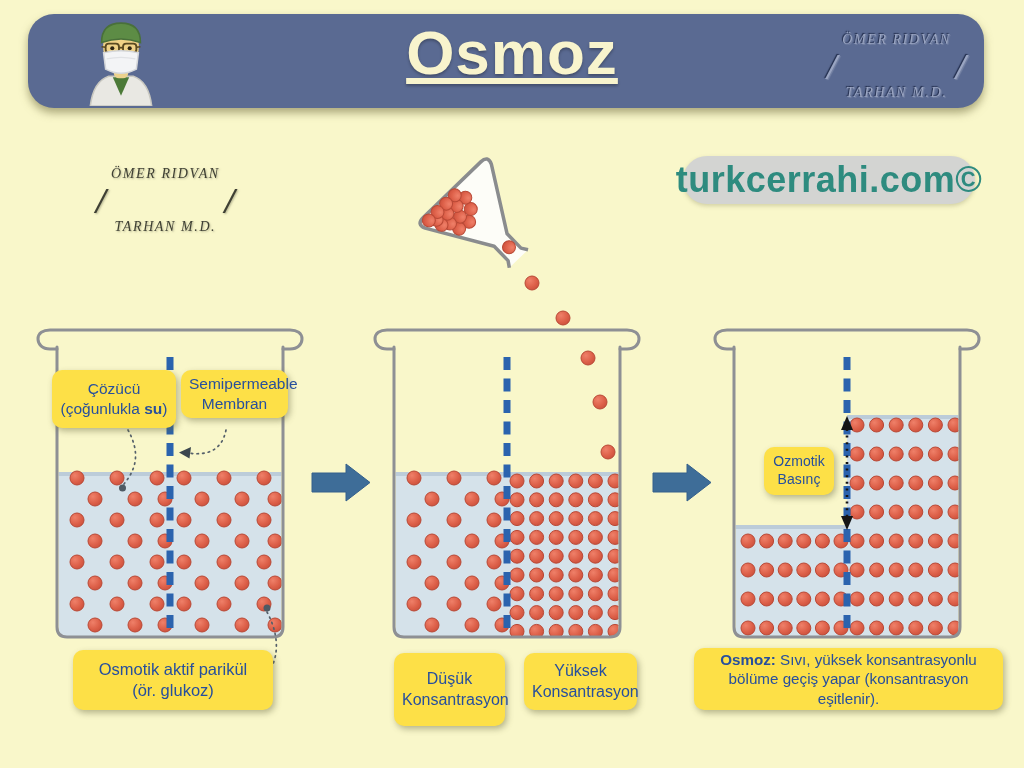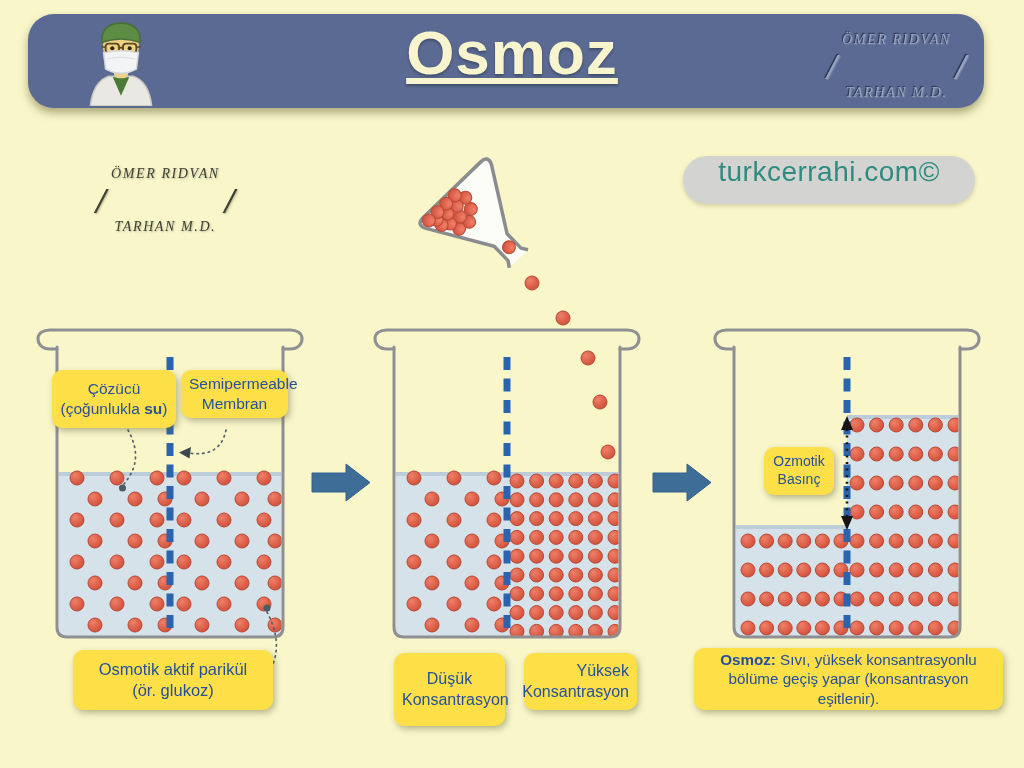--- a/index.html
+++ b/index.html
@@ -36,36 +36,36 @@
     text-shadow:-1px -1px 1px rgba(25,35,65,.85), 1px 1px 1px rgba(255,255,255,.18);
   }
   #author-sig{
     left:96px;top:166px;color:#3f4034;
     text-shadow:1px 1px 2px rgba(140,140,110,.6);
   }
   
   #watermark{
     left:683px;top:156px;width:292px;height:48px;
     background:#d3d4d2;border-radius:24px;
-    display:flex;justify-content:center;
-    font-size:28px;font-weight:normal;color:#2e8b7f;letter-spacing:.5px;
+    display:flex;align-items:center;justify-content:center;
+    font-size:36px;font-weight:bold;color:#2e8b7f;letter-spacing:.5px;
     box-shadow:0 2px 4px rgba(120,120,80,.3);
   }
   
   .callout{
     position:absolute;background:#fde047;border-radius:10px;color:#274f9d;
     text-align:center;box-shadow:2px 3px 6px rgba(100,100,60,.45);
     display:flex;flex-direction:column;justify-content:center;
     padding:5px 8px;box-sizing:border-box;line-height:1.28;
   }
   #co-solvent{left:52px;top:370px;width:124px;height:58px;font-size:15.5px;}
   #co-membrane{left:181px;top:370px;width:107px;height:48px;font-size:15.5px;}
   #co-particle{left:73px;top:650px;width:200px;height:60px;font-size:16.5px;}
   #co-low{left:394px;top:653px;width:111px;height:73px;font-size:16px;}
-  #co-high{left:524px;top:653px;width:113px;height:57px;font-size:16px;align-items:flex-end;}
+  #co-high{left:524px;top:653px;width:113px;height:57px;font-size:16px;}
   #co-pressure{left:764px;top:447px;width:70px;height:48px;font-size:14px;}
   #co-osmosis{left:694px;top:648px;width:309px;height:62px;font-size:15.2px;}
   #diagram-svg{left:0;top:0;width:1024px;height:768px;}
   #doctor-icon{left:88px;top:18px;width:66px;height:88px;}
 </style>
 </head>
 <body>
 
 <div class="abs" id="slide" style="inset:0;">
 

